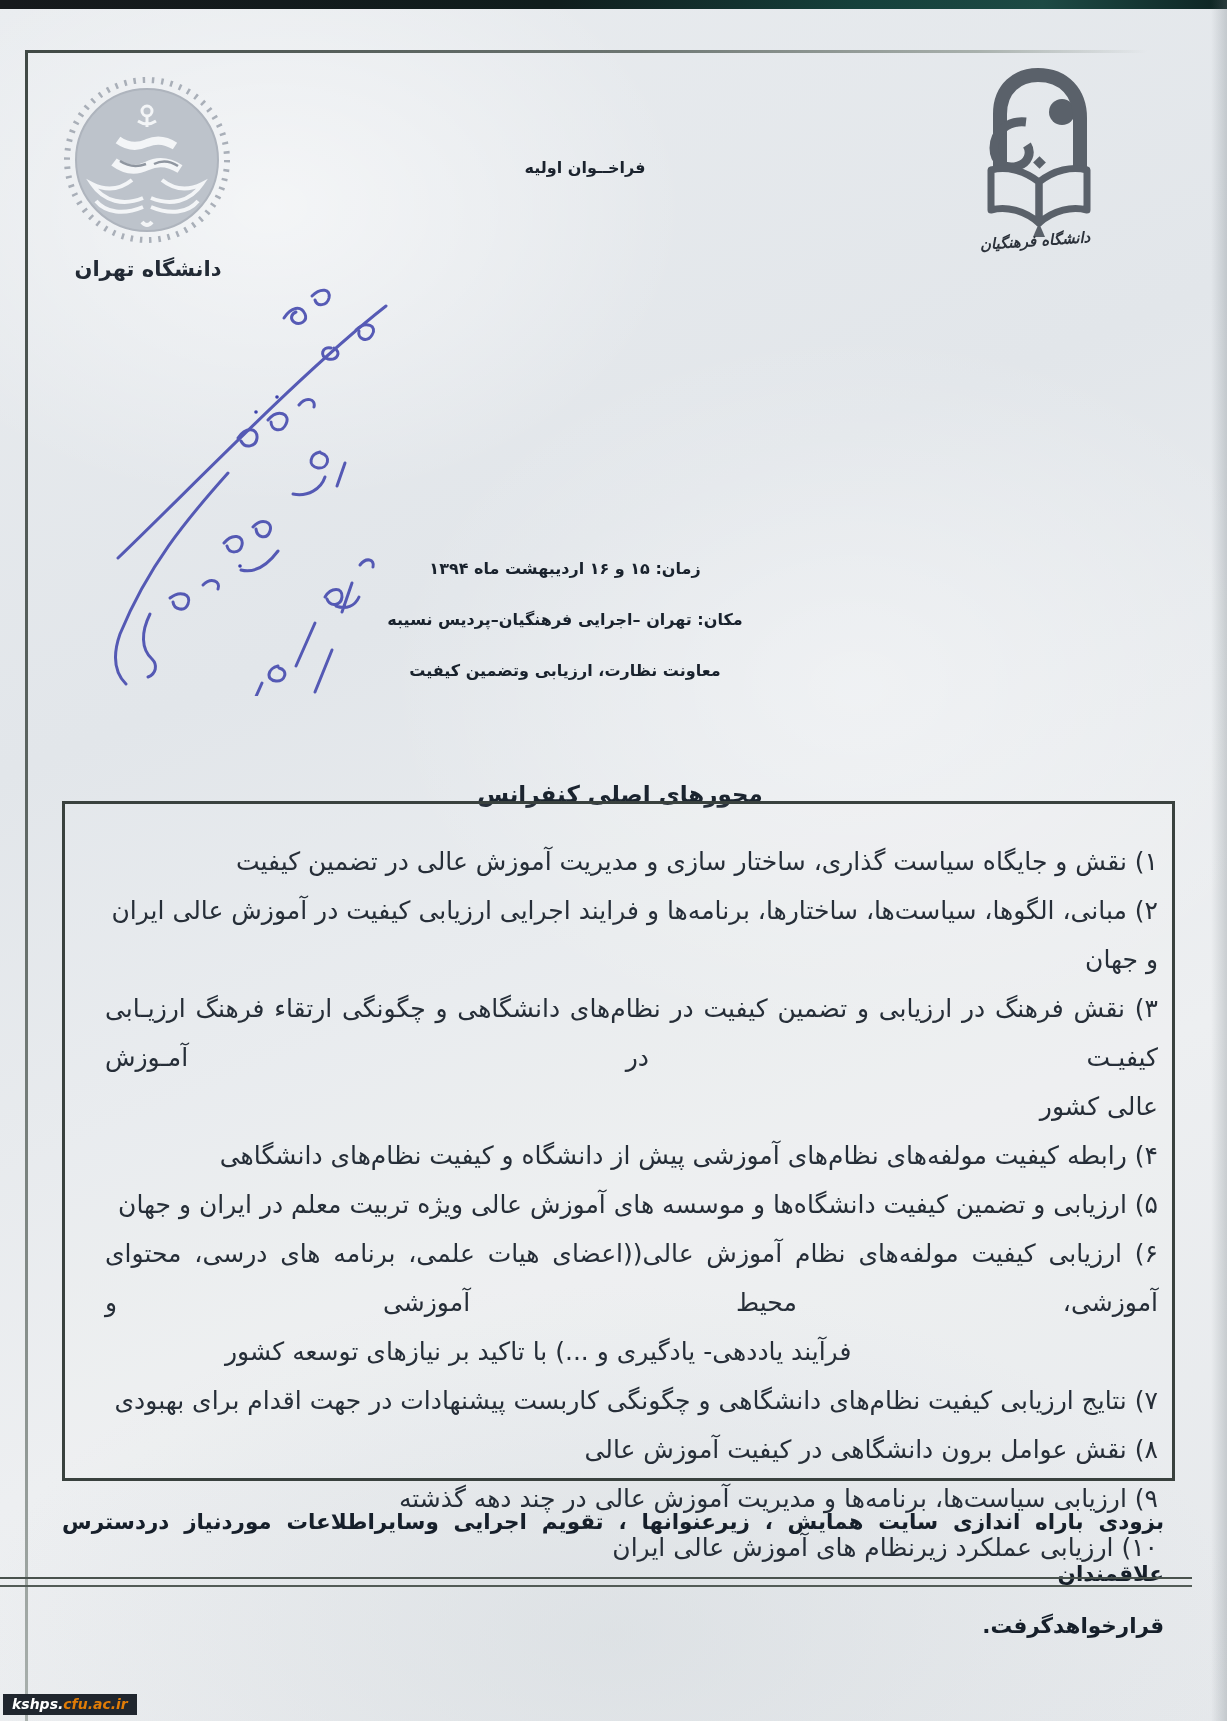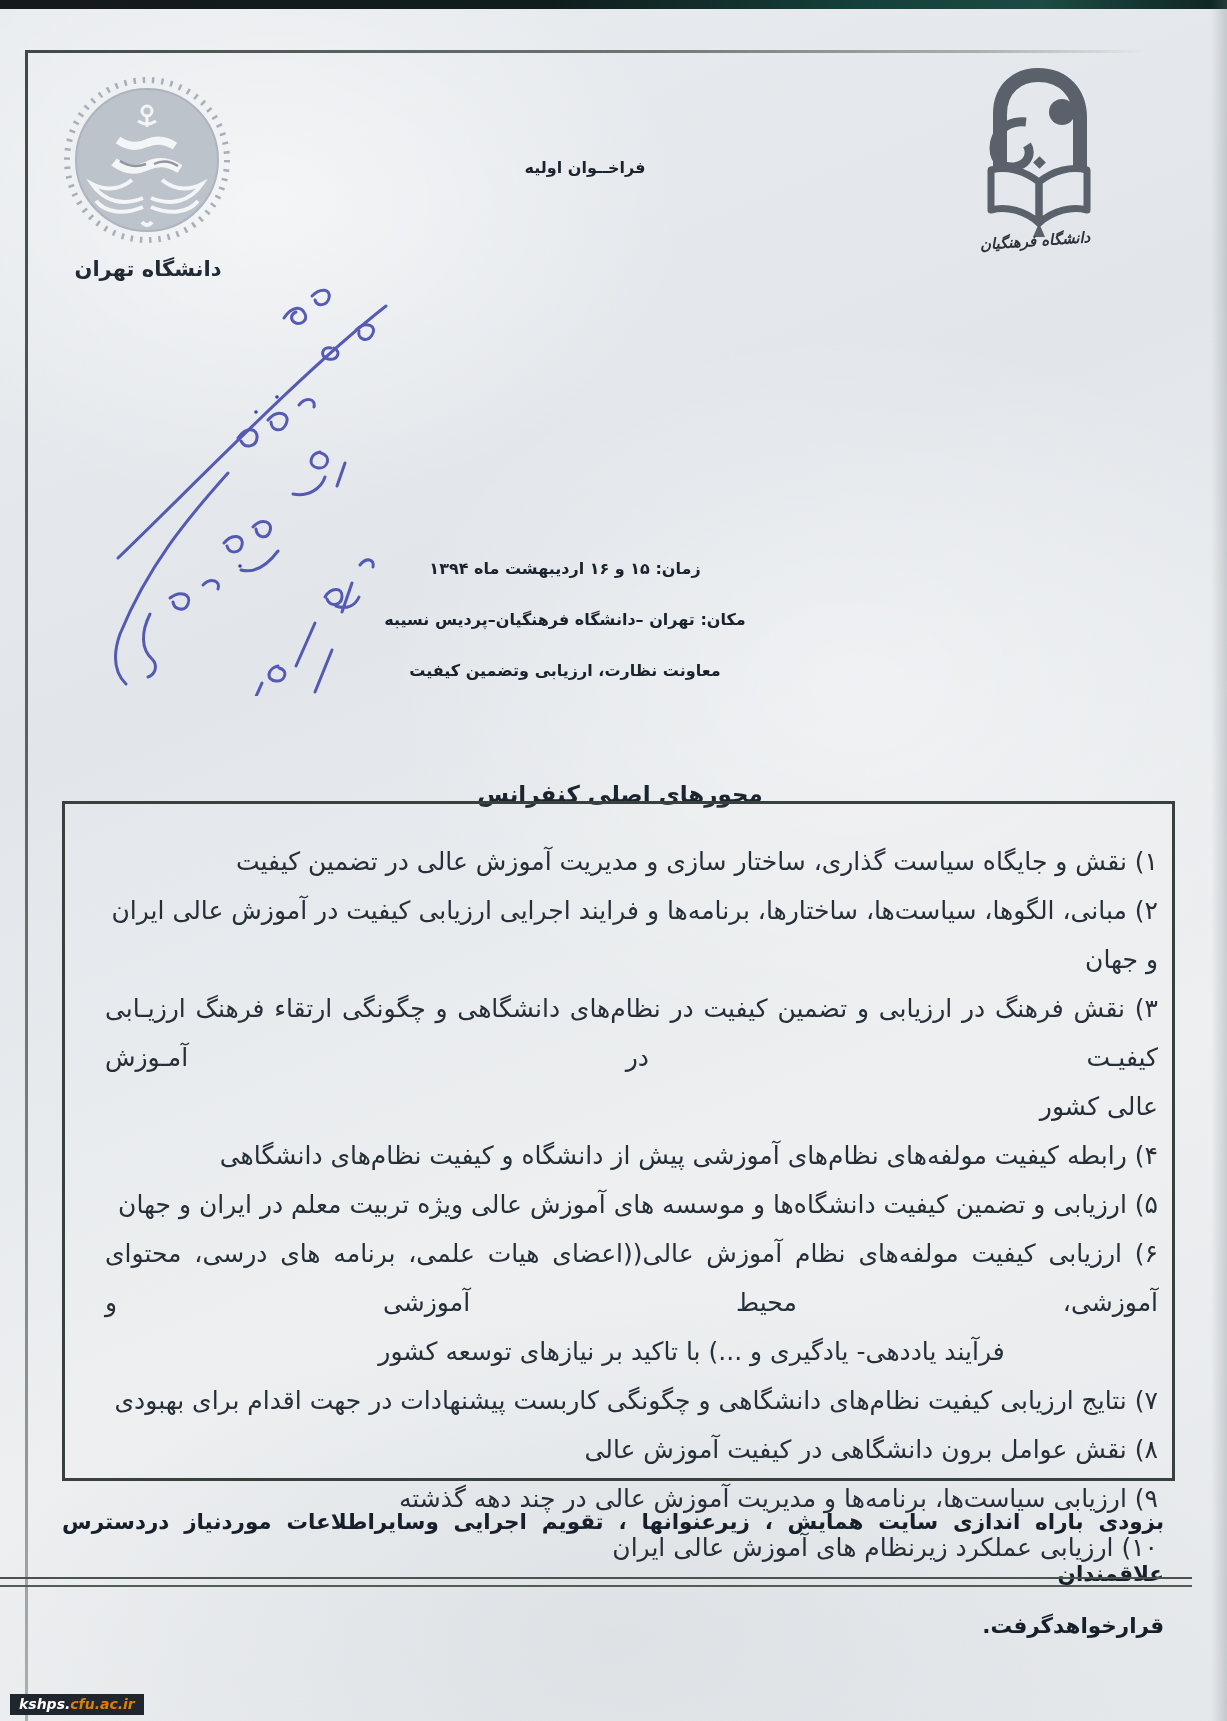--- a/index.html
+++ b/index.html
@@ -46,31 +46,31 @@
   .themes-box{position:absolute;left:62px;top:801px;width:1107px;height:674px;
     border:3px solid #39413e; background:rgba(255,255,255,.06);}
   .themes-list{padding:33px 14px 0 40px;font-size:25px;line-height:49px;color:#262e38;}
   .theme-item{margin:0;}
   .theme-line1{display:block;text-align:right;}
   .theme-line1.stretch{text-align:justify;text-align-last:justify;}
   .theme-number{font-weight:normal;}
   .theme-line2{display:block;}
   .theme-line2:empty{display:none;}
   .theme-line2.cont-right{text-align:right;}
-  .theme-line2.cont-center{text-align:center;padding-left:120px;}
+  .theme-line2.cont-center{text-align:left;padding-left:120px;}
 
   .footer-note{position:absolute;left:62px;top:1496px;width:1102px;
     font-size:21.5px;font-weight:bold;line-height:52px;color:#161f2a;}
   .footer-line1{text-align:justify;text-align-last:justify;display:block;}
   .footer-line2{display:block;text-align:right;}
 
   .bottom-rule{position:absolute;left:0;top:1577px;width:1192px;height:6px;
     border-top:2px solid #49524d;border-bottom:2px solid #535c57;}
 
-  .watermark{position:absolute;left:10px;top:1694px;padding:2px 9px 3px 9px;
+  .watermark{position:absolute;left:3px;top:1694px;padding:2px 9px 3px 9px;
     background:#20262e;font-size:14px;font-weight:bold;font-style:italic;
     font-family:"DejaVu Sans",sans-serif;direction:ltr;}
   .watermark .wm-prefix{color:#ffffff;}
   .watermark .wm-domain{color:#e07c07;}
 
   .handwriting{position:absolute;left:88px;top:266px;}
 </style>
 </head>
 <body>
 
@@ -139,21 +139,21 @@
     <g fill="#3c41ab">
       <circle cx="168" cy="146" r="1.8"></circle>
       <circle cx="189" cy="131" r="1.8"></circle>
       <circle cx="152" cy="300" r="1.8"></circle>
     </g>
   </svg>
 
 
   <div class="conf-info rtl">
     <div>زمان: ۱۵ و ۱۶ اردیبهشت ماه ۱۳۹۴</div>
-    <div>مکان: تهران –دانشگاه فرهنگیان–پردیس نسیبه</div>
+    <div>مکان: تهران –اجرایی فرهنگیان–پردیس نسیبه</div>
     <div>معاونت نظارت، ارزیابی وتضمین کیفیت</div>
   </div>
 
   <div class="themes-heading rtl">محورهای اصلی کنفرانس</div>
 
   <div class="themes-box">
     <div class="themes-list rtl">
 
         <div class="theme-item">
           <span class="theme-line1"><span class="theme-number">۱)</span> <span>نقش و جایگاه سیاست گذاری، ساختار سازی  و مدیریت آموزش عالی در تضمین کیفیت</span></span>

